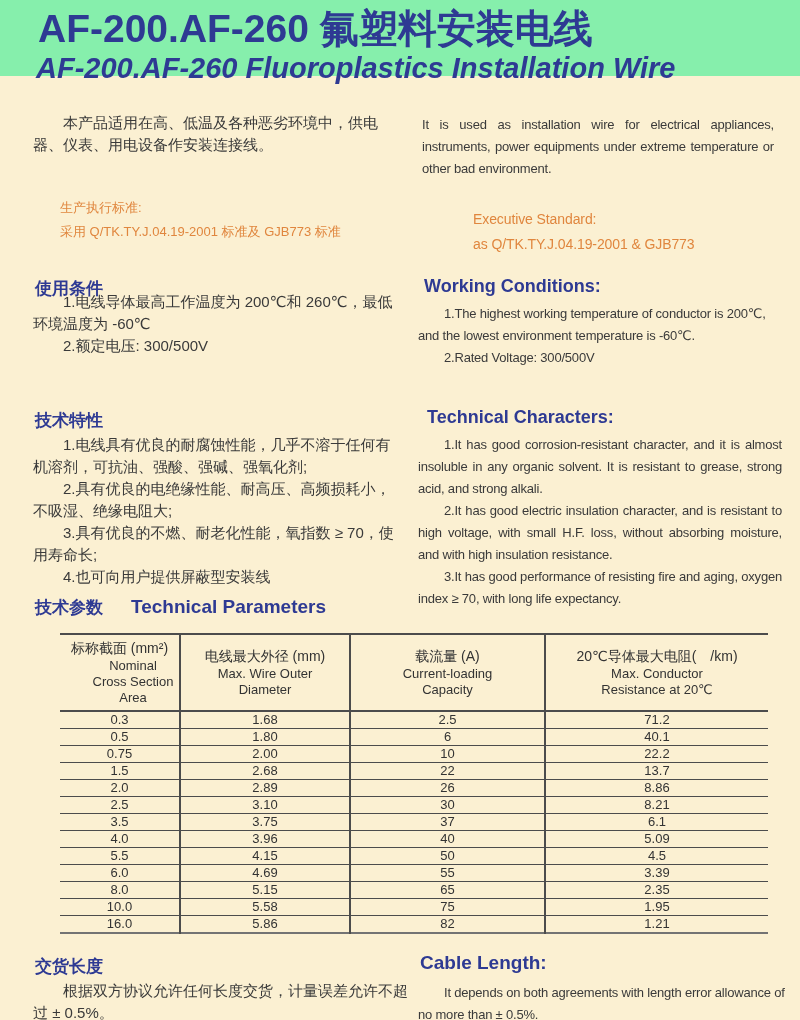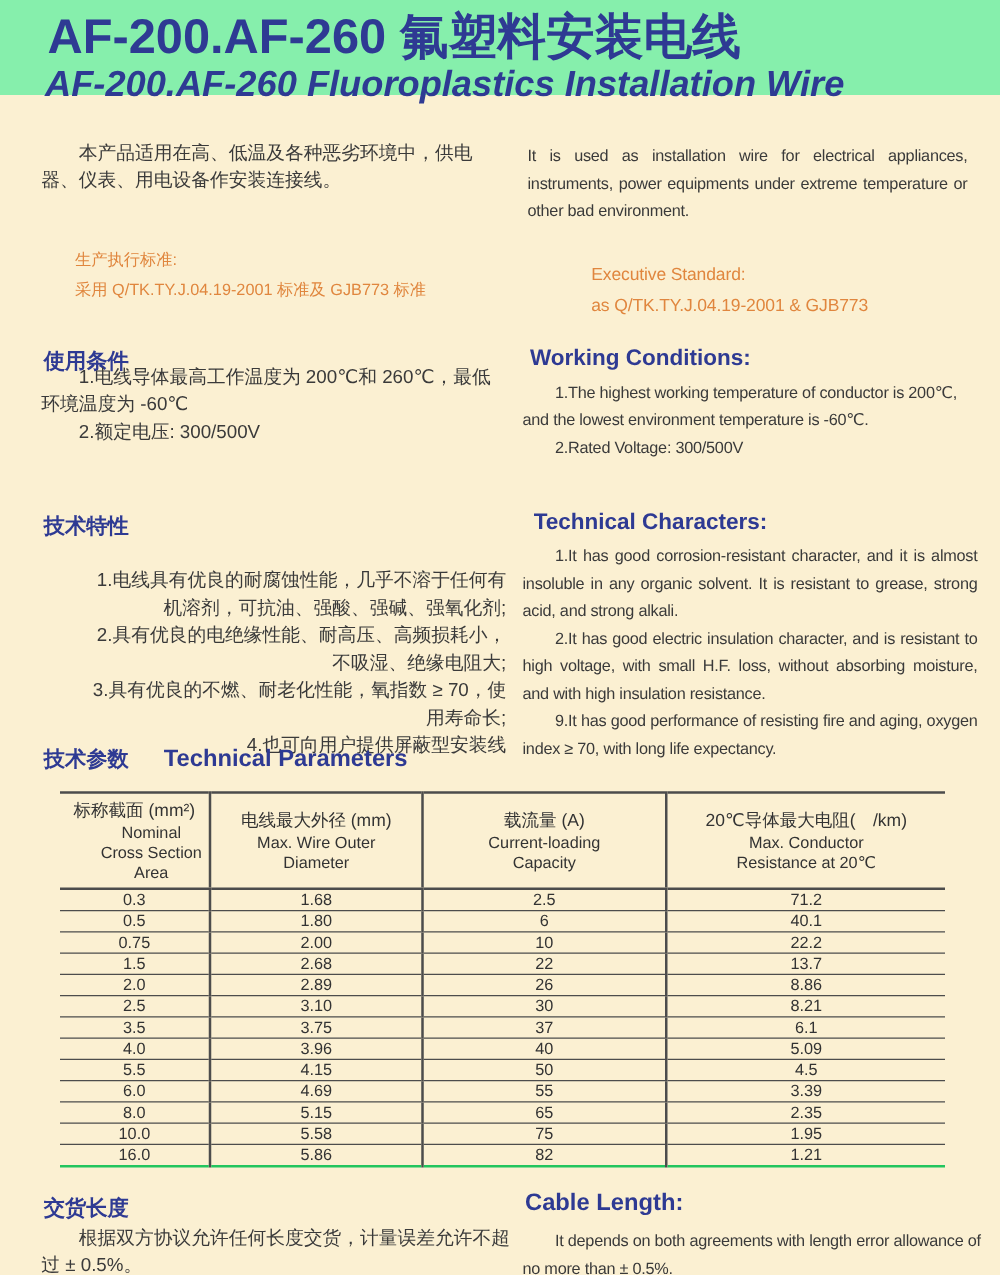--- a/index.html
+++ b/index.html
@@ -26,31 +26,31 @@
   .intro-en { left:422px; top:114px; width:352px; }
   .std-cn   { left:60px;  top:196px; font-size:13px; line-height:24px; }
   .std-en   { left:445px; top:207px; font-size:14px;  line-height:25px; letter-spacing:-0.1px;margin-left:28px; }
 
   .cond-cn-head { left:35px;  top:277px; font-size:17px; }
   .cond-cn-body { left:33px;  top:291px; width:372px; }
   .cond-en-head { left:424px; top:276px; font-size:18px; }
   .cond-en-body { left:418px; top:303px; width:362px; }
 
   .char-cn-head { left:35px;  top:409px; font-size:17px; }
-  .char-cn-body { left:33px;  top:454px; width:372px;text-align:right; }
+  .char-cn-body { left:33px;  top:434px; width:372px; }
   .char-en-head { left:427px; top:407px; font-size:18px; }
   .char-en-body { left:418px; top:434px; width:364px; }
 
   .params-head { left:35px; top:596px; display:flex; align-items:baseline; }
   .params-head .cn { font-size:17px; }
   .params-head .en { font-size:19px; margin-left:28px; }
 
-  .params-table { position:absolute; left:48px; top:633px; width:708px;
+  .params-table { position:absolute; left:60px; top:633px; width:708px;
                   border-collapse:collapse; color:#333333;
-                  border-top:2px solid #4c4c4c; border-bottom:2px solid #22c55e; }
+                  border-top:2px solid #4c4c4c; border-bottom:2px solid #737373; }
   .params-table th { font-weight:normal; text-align:center; vertical-align:middle;
                      padding:3px 4px 4px; border-bottom:2px solid #4c4c4c; }
   .params-table th + th, .params-table td + td { border-left:2px solid #4c4c4c; }
   .h-cn { font-size:14px; line-height:20px; color:#333333; white-space:nowrap; }
   .h-en { font-size:13px; line-height:16px; color:#333333; margin:0 auto; }
   .params-table th:nth-child(1) .h-en { max-width:100px;margin-left:27px; }
   .params-table th:nth-child(2) .h-en { max-width:112px; }
   .params-table th:nth-child(3) .h-en { max-width:125px; }
   .params-table th:nth-child(4) .h-en { max-width:135px; }
   .params-table td { height:16px; line-height:16px; font-size:13px; text-align:center;
@@ -100,21 +100,21 @@
   <div class="abs char-cn-body cn-text">
     <p class="indent para">1.电线具有优良的耐腐蚀性能，几乎不溶于任何有机溶剂，可抗油、强酸、强碱、强氧化剂;</p>
     <p class="indent para">2.具有优良的电绝缘性能、耐高压、高频损耗小，不吸湿、绝缘电阻大;</p>
     <p class="indent para">3.具有优良的不燃、耐老化性能，氧指数 ≥ 70，使用寿命长;</p>
     <p class="indent para">4.也可向用户提供屏蔽型安装线</p>
   </div>
   <div class="abs char-en-head blue-head">Technical Characters:</div>
   <div class="abs char-en-body en-text justify">
     <p class="indent para">1.It has good corrosion-resistant character, and it is almost insoluble in any organic solvent. It is resistant to grease, strong acid, and strong alkali.</p>
     <p class="indent para">2.It has good electric insulation character, and is resistant to high voltage, with small H.F. loss, without absorbing moisture, and with high insulation resistance.</p>
-    <p class="indent para">9.It has good performance of resisting fire and aging, oxygen index ≥ 70, with long life expectancy.</p>
+    <p class="indent para">3.It has good performance of resisting fire and aging, oxygen index ≥ 70, with long life expectancy.</p>
   </div>
 
   <div class="abs params-head">
     <span class="cn blue-head">技术参数</span>
     <span class="en blue-head">Technical Parameters</span>
   </div>
 
   <table class="params-table">
     <colgroup>
       <col style="width:120px">

